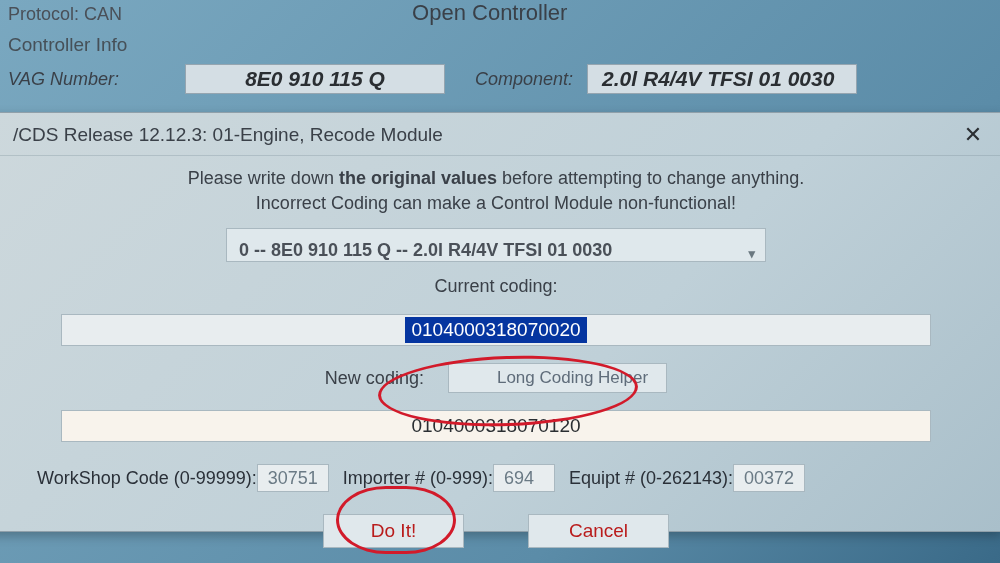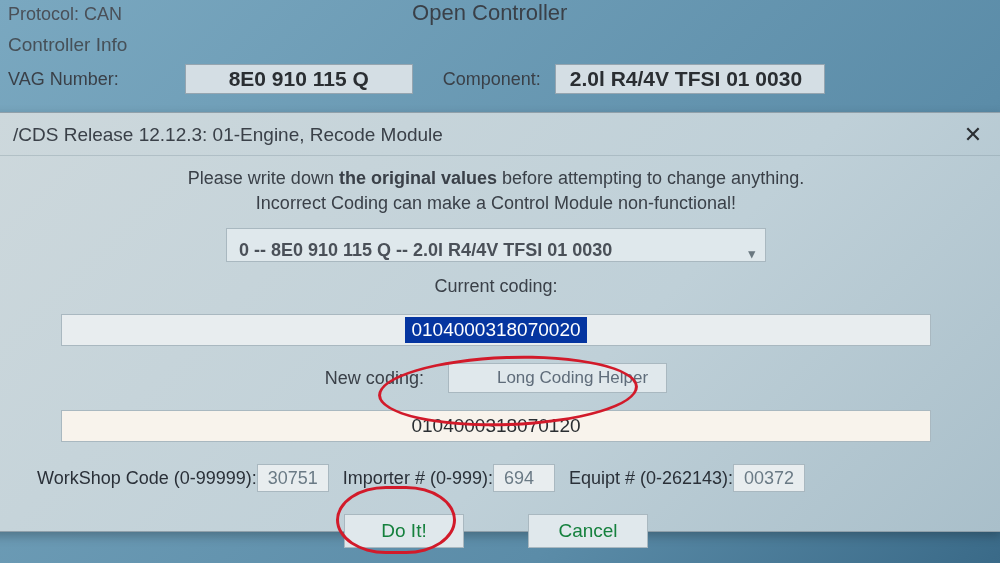--- a/index.html
+++ b/index.html
@@ -17,34 +17,34 @@
       padding: 0 12px 0 8px;
     }
     .top-row { display: flex; gap: 40px; align-items: baseline; margin-bottom: 8px; }
     .top-row .proto { font-size: 18px; color: #4a5058; }
     .top-row .open-ctrl {
       margin-left: 250px;
       font-size: 22px;
       color: #3a4048;
     }
     .ctrl-info { font-size: 19px; color: #465058; margin-bottom: 8px; }
-    .info-row { display: flex; align-items: center; gap: 6px; }
+    .info-row { display: flex; align-items: center; gap: 6px; font-style: italic; }
     .info-row .lbl { font-size: 18px; color: #3a4048; white-space: nowrap; }
     .info-row .val-box {
       background: #d4dee4;
       border: 1px solid #95a5b0;
       padding: 4px 14px;
       font-size: 21px;
       font-weight: 700;
       color: #2a2e32;
       height: 30px;
       display: flex;
       align-items: center;
     }
-    .info-row .val-box.vag { width: 228px; justify-content: center; margin-left: 60px; }
+    .info-row .val-box.vag { width: 260px; justify-content: center; margin-left: 60px; }
     .info-row .val-box.comp { width: 270px; margin-left: 8px; }
 
     .dialog {
       position: absolute;
       left: -10px;
       top: 112px;
       width: 1012px;
       height: 420px;
       background: linear-gradient(135deg, #cdd8dc 0%, #bfd0d8 60%, #a9bfca 100%);
       border: 1px solid #90a0aa;
@@ -161,21 +161,21 @@
       height: 28px;
       display: flex;
       align-items: center;
     }
     .action-row {
       display: flex;
       justify-content: center;
       gap: 64px;
       margin-top: 22px;
     }
-    .action-row .btn { width: 120px; justify-content: center; font-size: 19px; color: #15803d; height: 34px; }
+    .action-row .btn { width: 141px; justify-content: center; font-size: 19px; color: #b91c1c; height: 34px; }
 
     .annot {
       position: absolute;
       border: 3px solid #d21a2a;
       pointer-events: none;
     }
     .annot.oval1 {
       border-radius: 50%;
       width: 260px;
       height: 70px;

